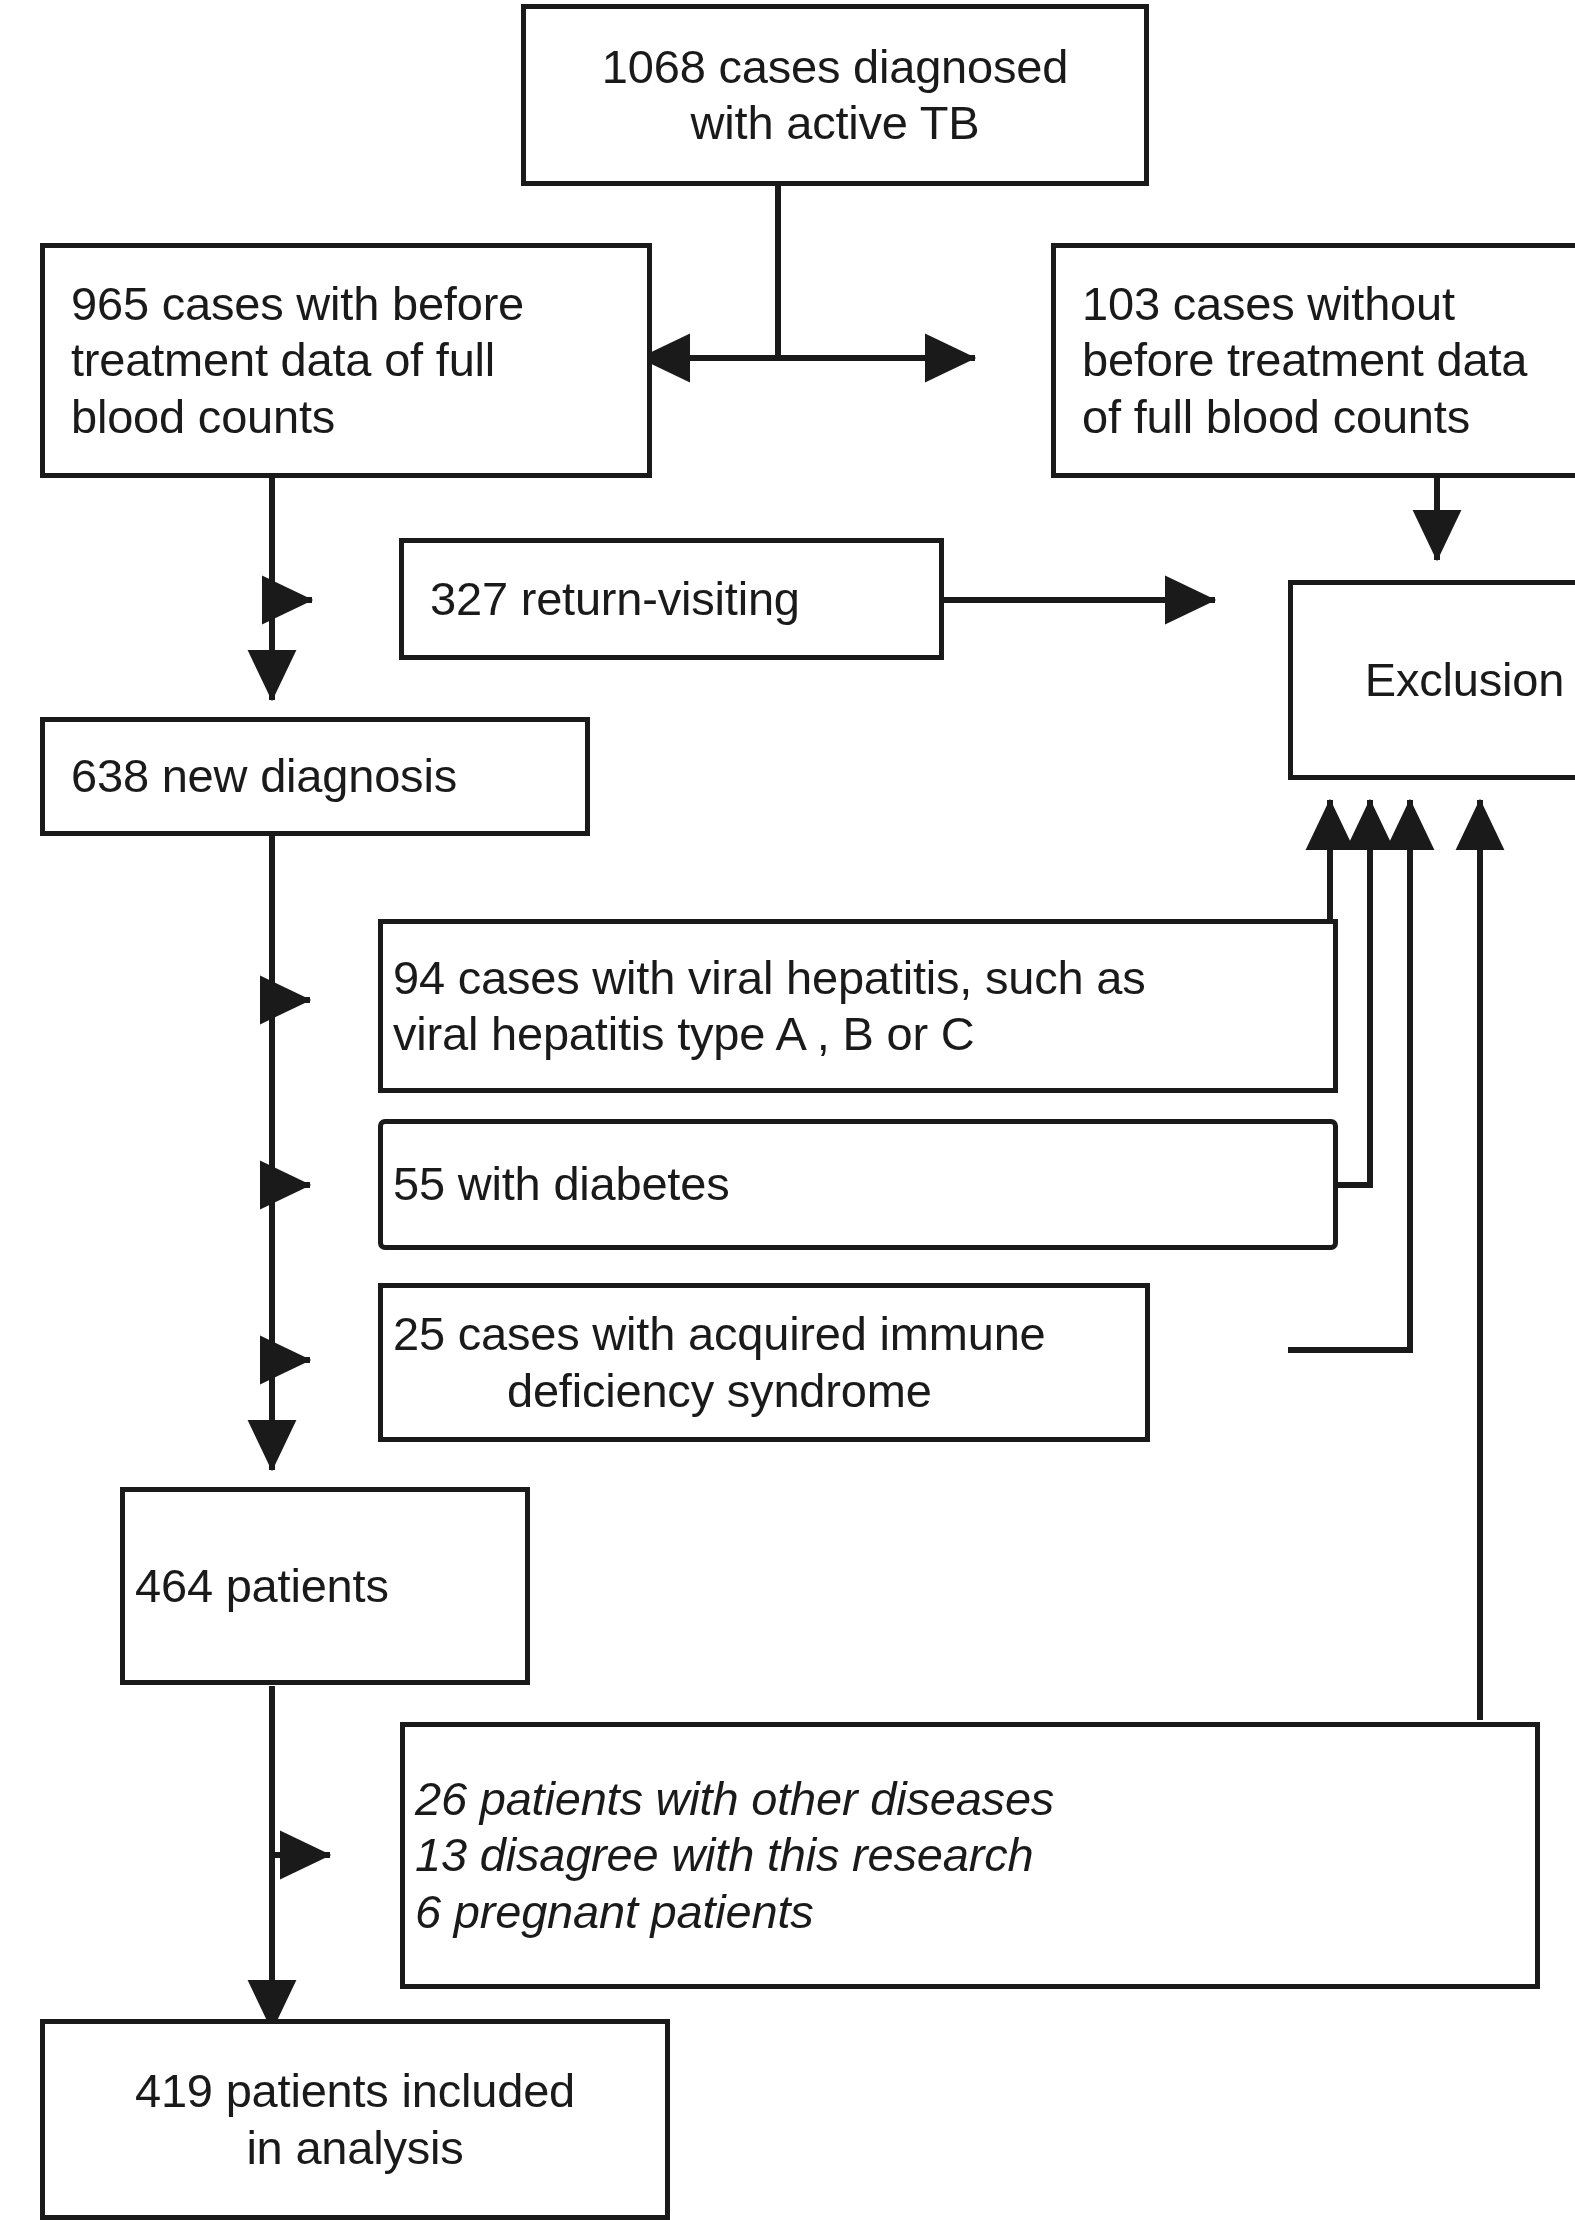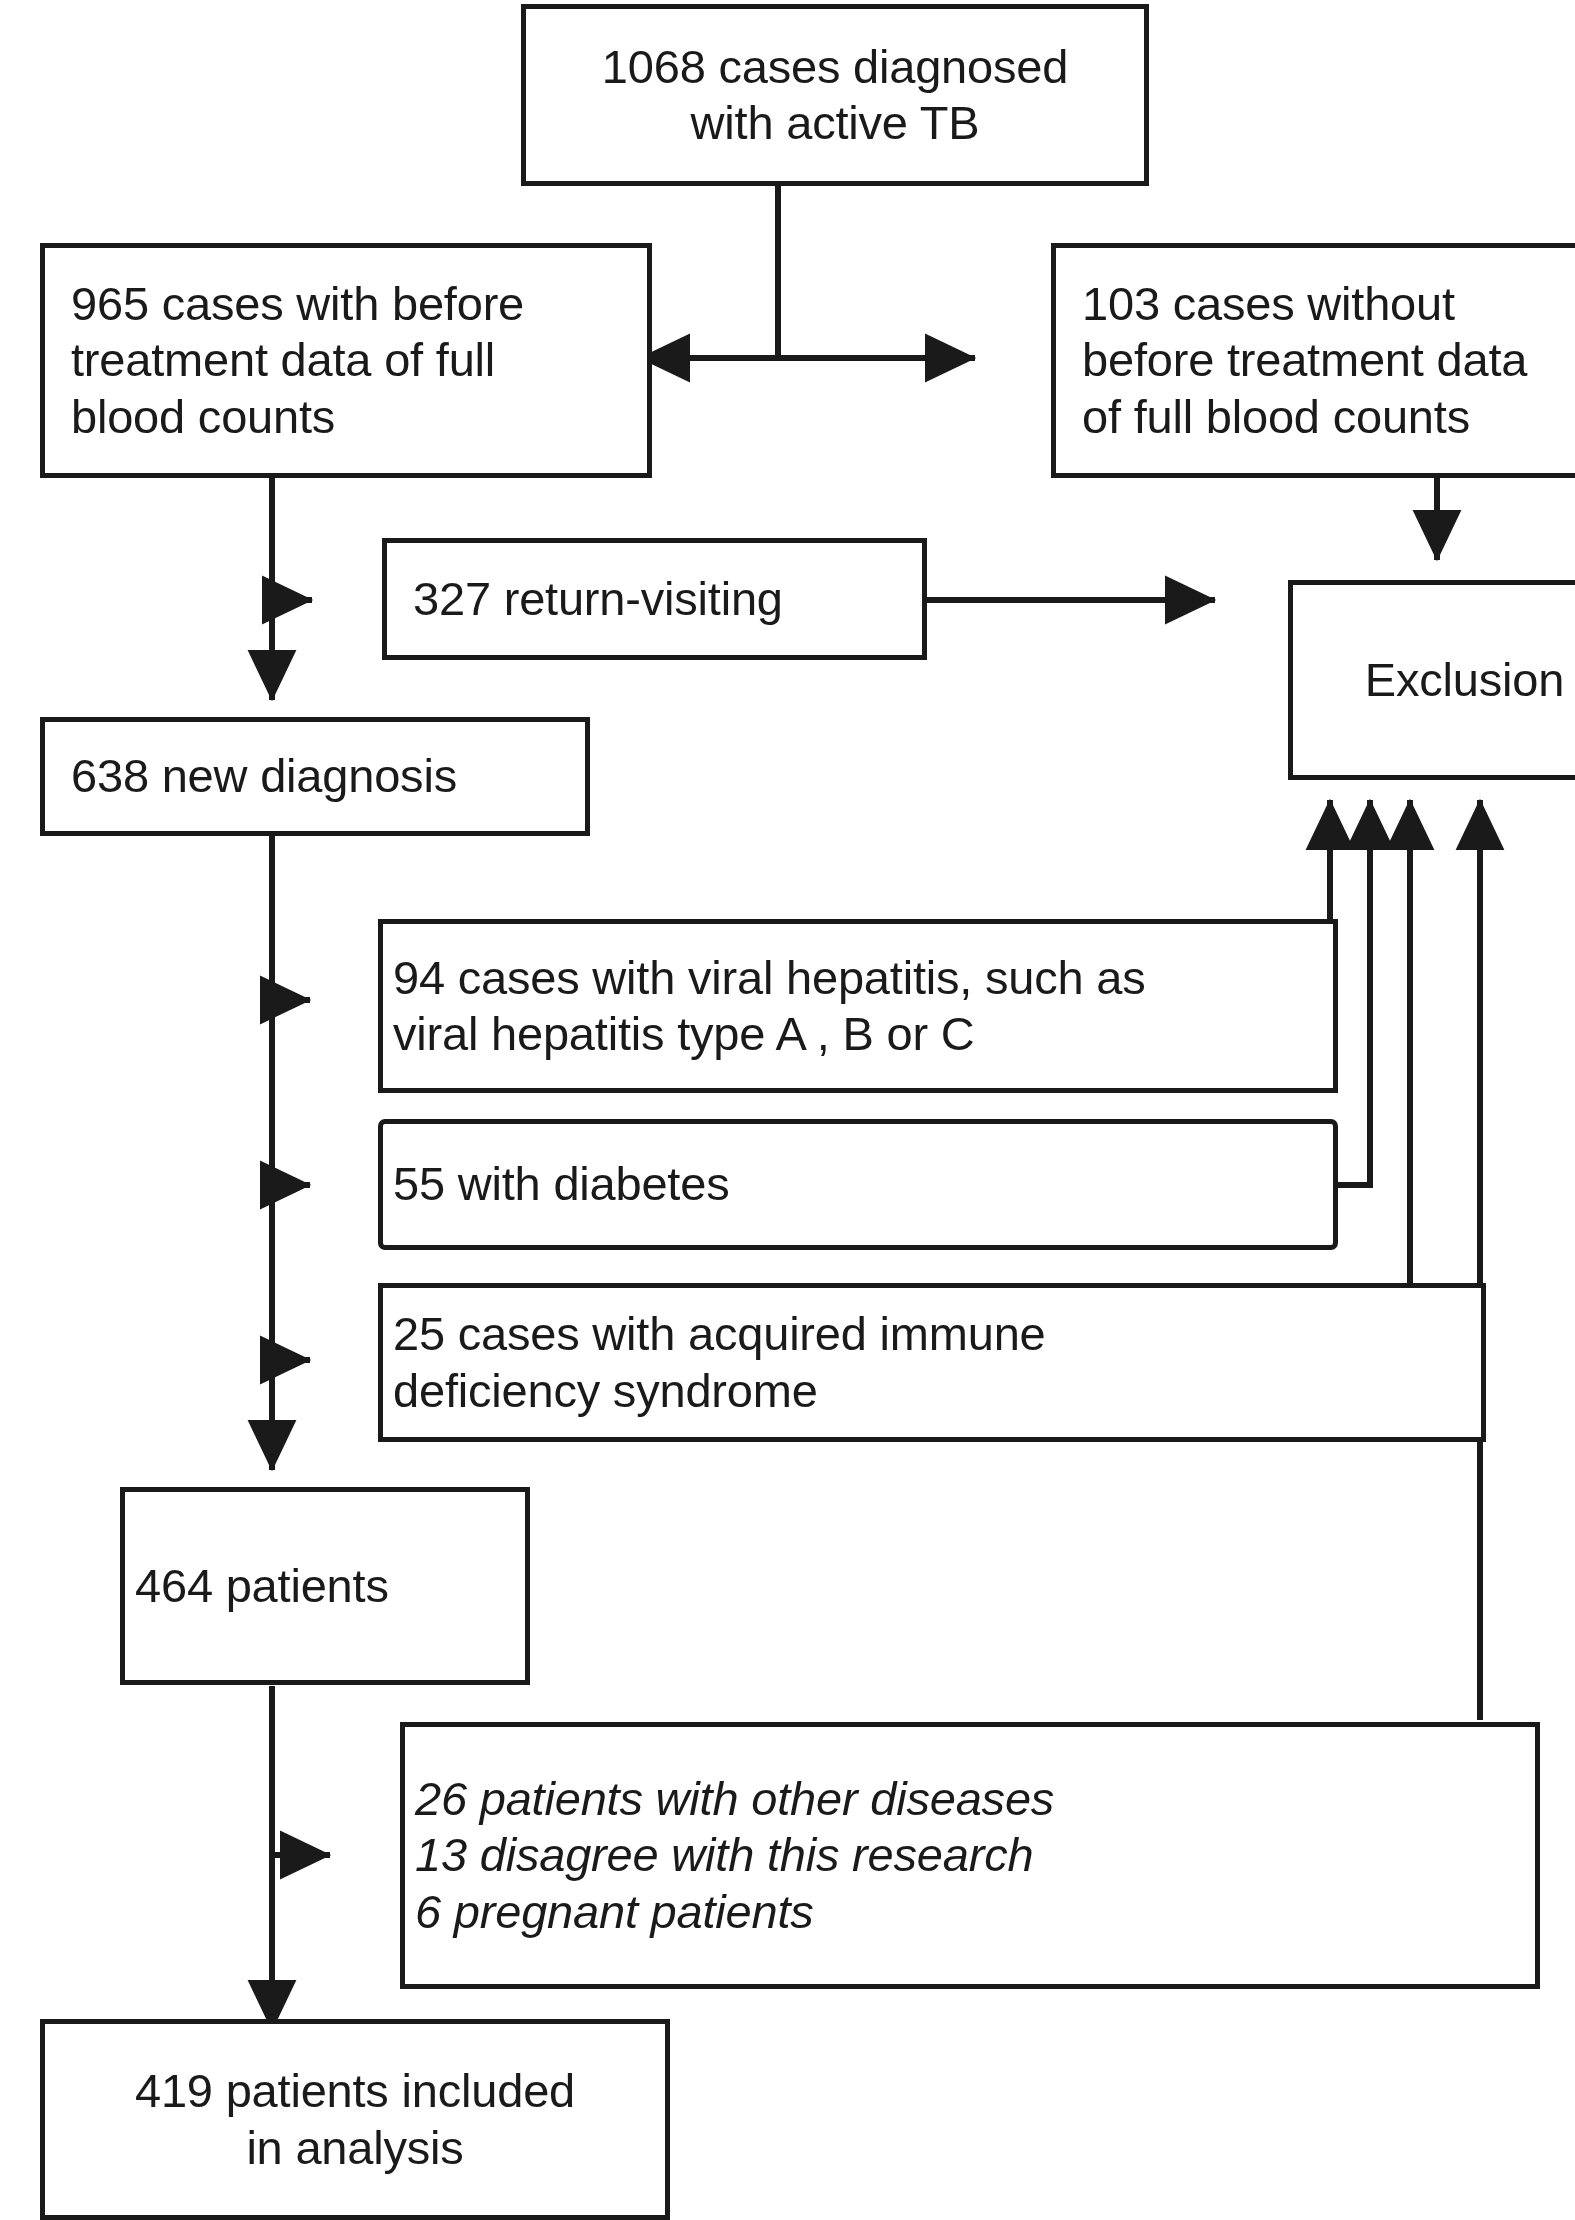--- a/index.html
+++ b/index.html
@@ -116,32 +116,32 @@
 with active TB</div>
 
   <div class="node left-align" style="left:-8px; top:243px; width:612px; height:235px;">965 cases with before
 treatment data of full
 blood counts</div>
 
   <div class="node left-align" style="left:1003px; top:243px; width:590px; height:235px;">103 cases without
 before treatment data
 of full blood counts</div>
 
-  <div class="node left-align" style="left:334px; top:538px; width:545px; height:122px;">327 return-visiting</div>
+  <div class="node left-align" style="left:351px; top:538px; width:545px; height:122px;">327 return-visiting</div>
 
   <div class="node" style="left:1240px; top:580px; width:353px; height:200px;">Exclusion</div>
 
   <div class="node left-align" style="left:-8px; top:717px; width:550px; height:119px;">638 new diagnosis</div>
 
   <div class="node left-align-indent" style="left:330px; top:919px; width:960px; height:174px;">94 cases with viral hepatitis, such as
 viral hepatitis type A , B or C</div>
 
   <div class="node left-align-indent" style="left:330px; top:1119px; width:960px; height:131px;border-radius:7px;">55 with diabetes</div>
 
-  <div class="node left-align-indent" style="left:330px; top:1283px; width:1108px; height:159px;">25 cases with acquired immune
+  <div class="node left-align-indent" style="left:330px; top:1283px; width:772px; height:159px;text-align:center;">25 cases with acquired immune
 deficiency syndrome</div>
 
   <div class="node left-align-indent" style="left:72px; top:1487px; width:410px; height:198px;">464 patients</div>
 
   <div class="node left-align-indent" style="left:352px; top:1722px; width:1140px; height:267px;font-style:italic;">26 patients with other diseases
 13 disagree with this research
  6 pregnant patients</div>
 
   <div class="node" style="left:-8px; top:2019px; width:630px; height:201px;">419 patients included
 in analysis</div>

